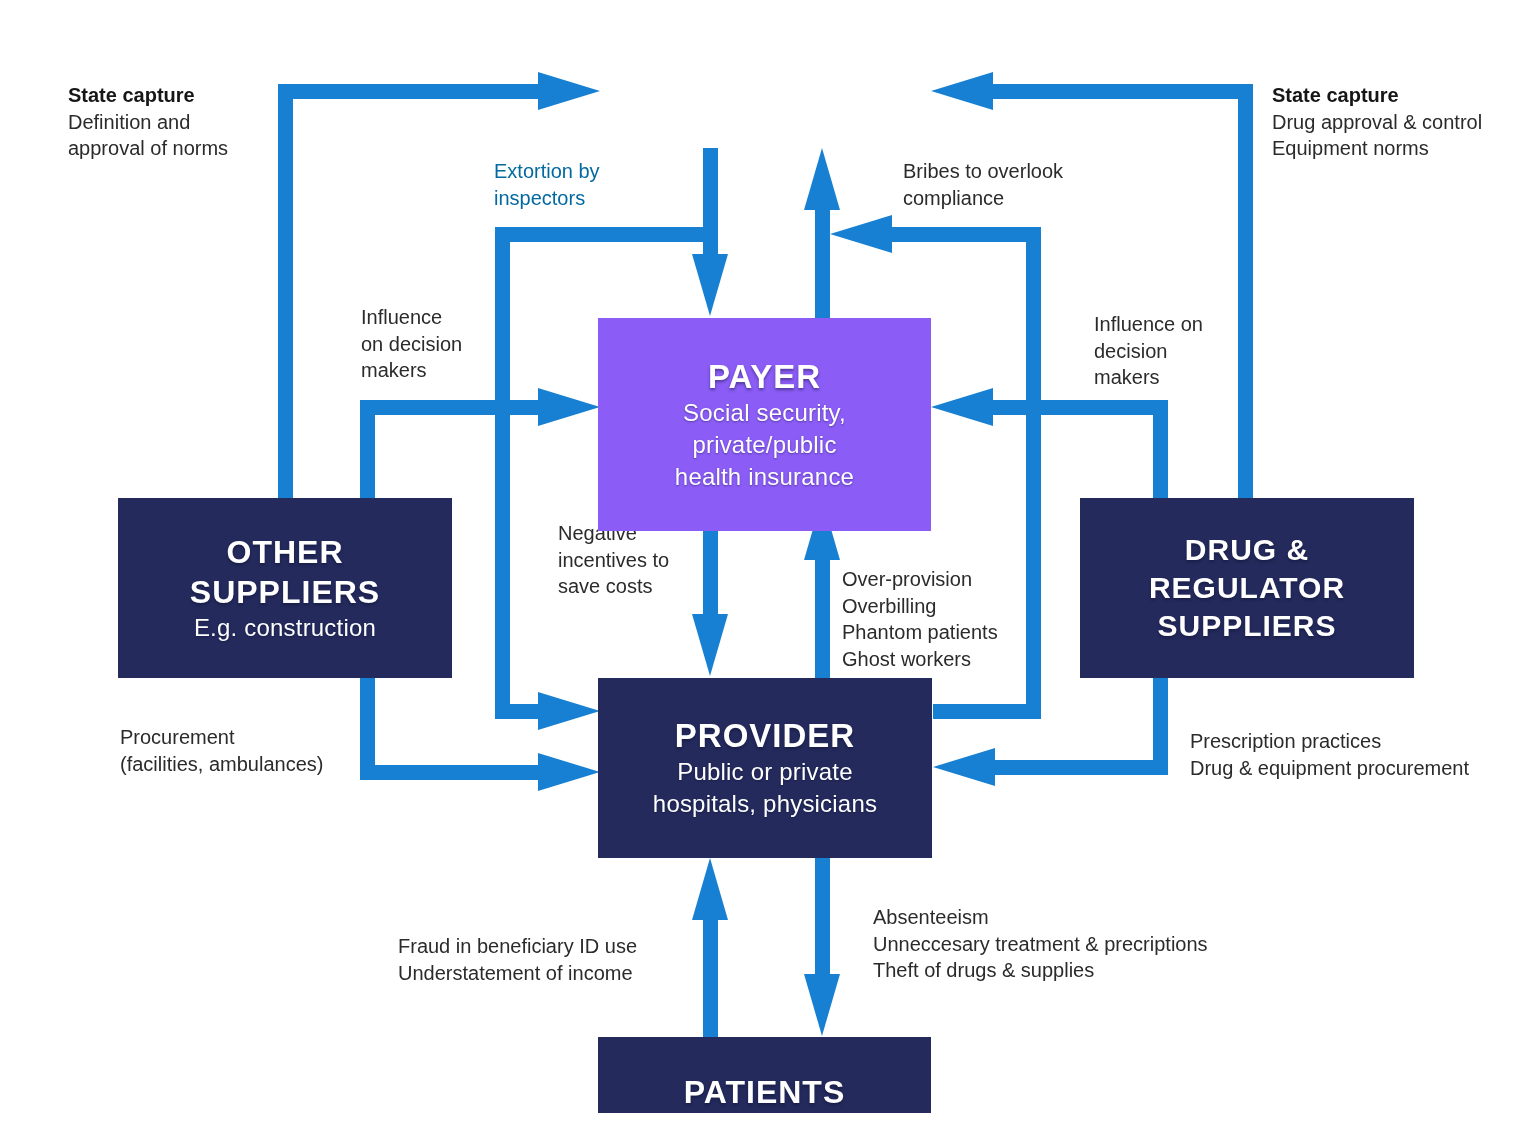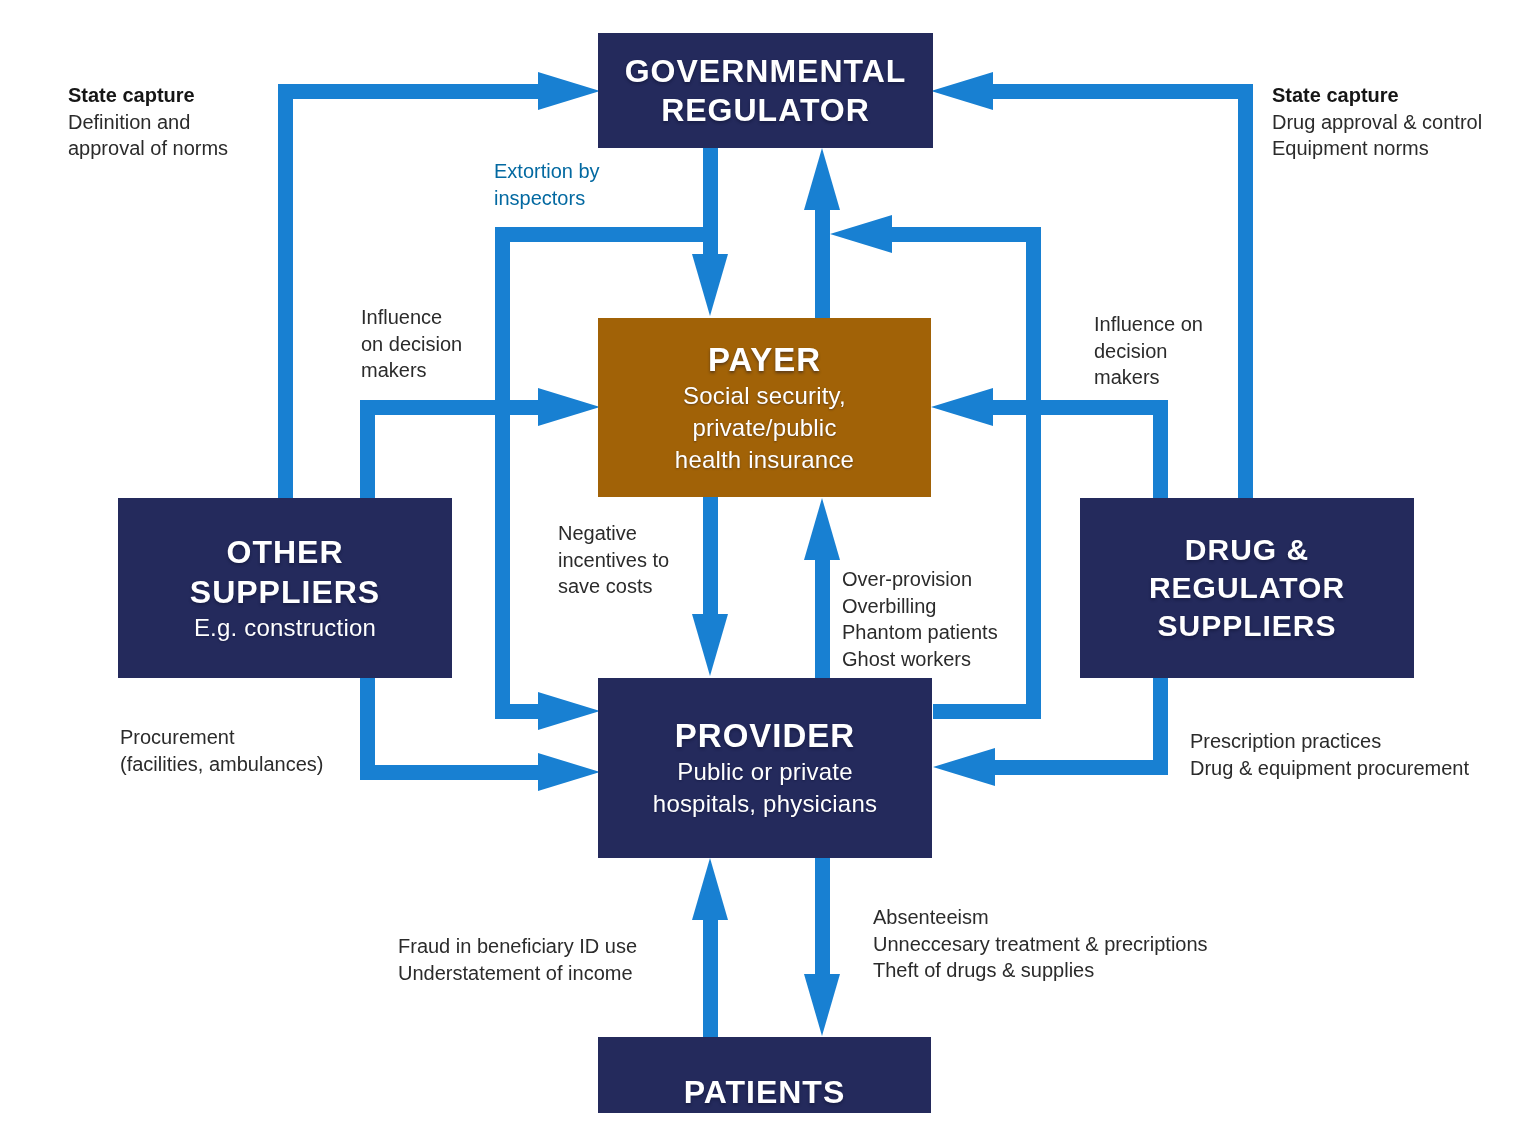--- a/index.html
+++ b/index.html
@@ -60,25 +60,21 @@
     <div class="head" style="border-top: 19px solid transparent; border-bottom: 19px solid transparent; border-right: 62px solid rgb(24, 128, 210); left: 830px; top: 215px;"></div>
     <div class="head" style="border-top: 19px solid transparent; border-bottom: 19px solid transparent; border-left: 62px solid rgb(24, 128, 210); left: 538px; top: 692px;"></div>
     <div class="head" style="border-top: 19px solid transparent; border-bottom: 19px solid transparent; border-left: 62px solid rgb(24, 128, 210); left: 538px; top: 388px;"></div>
     <div class="head" style="border-top: 19px solid transparent; border-bottom: 19px solid transparent; border-left: 62px solid rgb(24, 128, 210); left: 538px; top: 753px;"></div>
     <div class="head" style="border-top: 19px solid transparent; border-bottom: 19px solid transparent; border-right: 62px solid rgb(24, 128, 210); left: 931px; top: 388px;"></div>
     <div class="head" style="border-top: 19px solid transparent; border-bottom: 19px solid transparent; border-right: 62px solid rgb(24, 128, 210); left: 933px; top: 748px;"></div>
     <div class="head" style="border-left: 18px solid transparent; border-right: 18px solid transparent; border-top: 62px solid rgb(24, 128, 210); left: 692px; top: 614px;"></div>
     <div class="head" style="border-left: 18px solid transparent; border-right: 18px solid transparent; border-bottom: 62px solid rgb(24, 128, 210); left: 804px; top: 498px;"></div>
     <div class="head" style="border-left: 18px solid transparent; border-right: 18px solid transparent; border-bottom: 62px solid rgb(24, 128, 210); left: 692px; top: 858px;"></div>
     <div class="head" style="border-left: 18px solid transparent; border-right: 18px solid transparent; border-top: 62px solid rgb(24, 128, 210); left: 804px; top: 974px;"></div>
-    <div class="node" style="left: 598px; top: 33px; width: 335px; height: 115px; background: rgb(36, 42, 92); color: rgb(255, 255, 255);">
-      <div class="title-line" style="font-size: 32px; line-height: 39px;">GOVERNMENTAL</div>
-      <div class="title-line" style="font-size: 32px; line-height: 39px;">REGULATOR</div>
-    </div>
-    <div class="node" style="left: 598px; top: 318px; width: 333px; height: 179px; background: #a16207; color: rgb(255, 255, 255);">
+    <div class="node" style="left: 598px; top: 318px; width: 333px; height: 213px; background: #8b5cf6; color: rgb(255, 255, 255);">
       <div class="title-line" style="font-size: 33px; line-height: 40px;">PAYER</div>
       <div class="subtitle-line" style="font-size: 24px; line-height: 32px;">Social security,</div>
       <div class="subtitle-line" style="font-size: 24px; line-height: 32px;">private/public</div>
       <div class="subtitle-line" style="font-size: 24px; line-height: 32px;">health insurance</div>
     </div>
     <div class="node" style="left: 118px; top: 498px; width: 334px; height: 180px; background: rgb(36, 42, 92); color: rgb(255, 255, 255);">
       <div class="title-line" style="font-size: 32px; line-height: 40px;">OTHER</div>
       <div class="title-line" style="font-size: 32px; line-height: 40px;">SUPPLIERS</div>
       <div class="subtitle-line" style="font-size: 24px; line-height: 32px;">E.g. construction</div>
     </div>
@@ -101,20 +97,24 @@
       <span class="line">approval of norms</span>
     </div>
     <div class="lbl" style="left: 1272px; top: 82px; color: rgb(43, 43, 43);">
       <span class="line bold" style="color: rgb(22, 22, 22);">State capture</span>
       <span class="line">Drug approval &amp; control</span>
       <span class="line">Equipment norms</span>
     </div>
     <div class="lbl" style="left: 494px; top: 158px; color: #0369a1;">
       <span class="line">Extortion by</span>
       <span class="line">inspectors</span>
+    </div>
+    <div class="lbl" style="left: 903px; top: 158px; color: rgb(43, 43, 43);">
+      <span class="line">Bribes to overlook</span>
+      <span class="line">compliance</span>
     </div>
     <div class="lbl" style="left: 361px; top: 304px; color: rgb(43, 43, 43);">
       <span class="line">Influence</span>
       <span class="line">on decision</span>
       <span class="line">makers</span>
     </div>
     <div class="lbl" style="left: 1094px; top: 311px; color: rgb(43, 43, 43);">
       <span class="line">Influence on</span>
       <span class="line">decision</span>
       <span class="line">makers</span>

